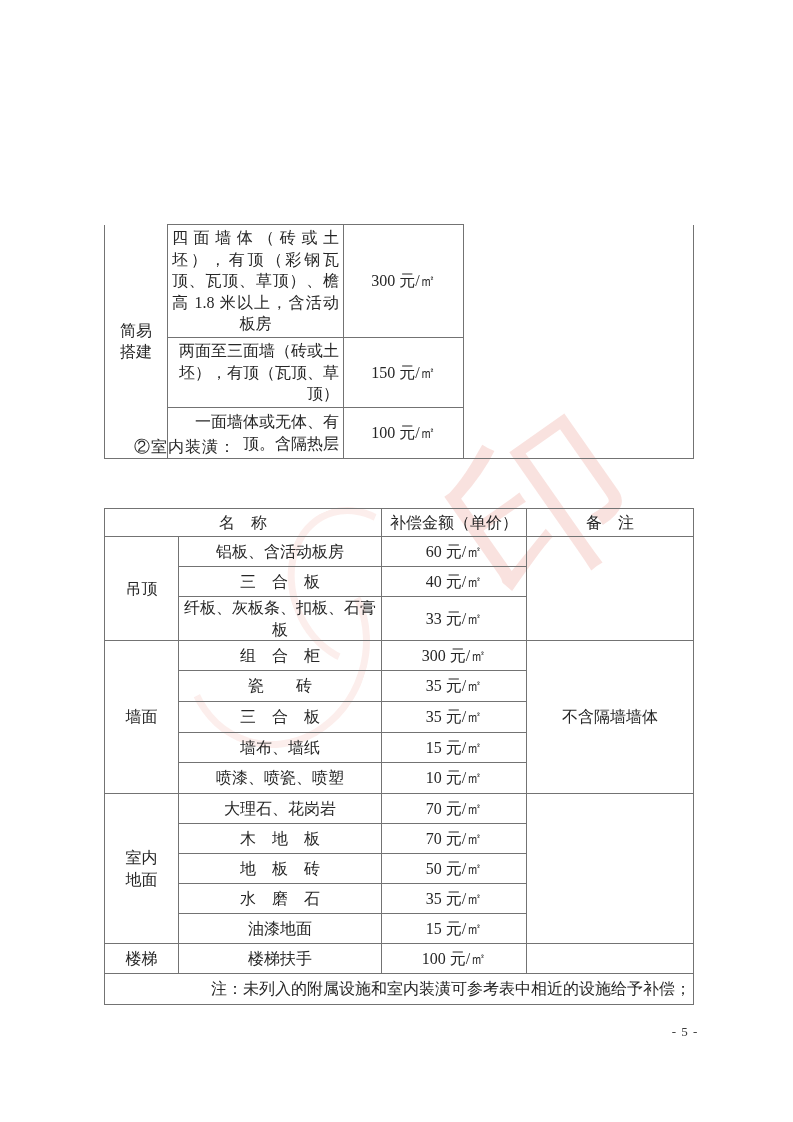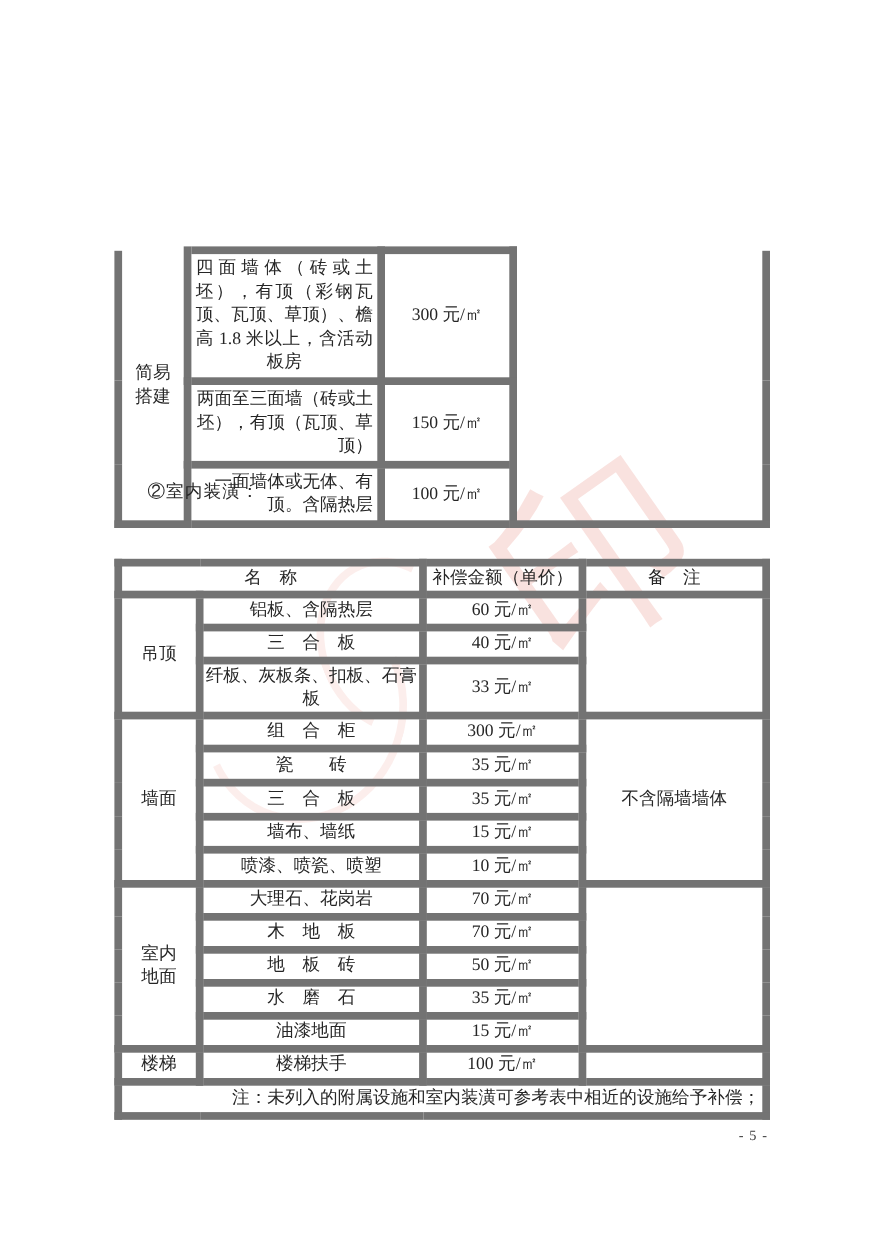--- a/index.html
+++ b/index.html
@@ -40,21 +40,21 @@
   .wm-stroke.s2 { left: 290px; top: 505px; width: 120px; height: 150px;
     border-bottom-color: transparent; border-right-color: transparent; transform: rotate(-22deg); }
 
   
   table {
     position: absolute;
     border-collapse: collapse;
     table-layout: fixed;
   }
   td, th {
-    border: 7px solid #737373;
+    border: 1px solid #737373;
     font-weight: normal;
     font-size: 16px;
     text-align: center;
     vertical-align: middle;
     padding: 0 2px;
     overflow: hidden;
     line-height: 1.35;
   }
   .no-top { border-top: none; }
   .pre { white-space: pre-line; }
@@ -138,21 +138,21 @@
     </colgroup>
     <tbody>
         <tr style="height:28px">
       <th colspan="2">名　称</th>
       <th>补偿金额（单价）</th>
       <th>备　注</th>
     </tr>
 
     <tr style="height:30px">
       <td rowspan="3">吊顶</td>
-      <td>铝板、含隔热层</td>
+      <td>铝板、含活动板房</td>
       <td>60 元/㎡</td>
       <td rowspan="3"></td>
     </tr>
     <tr style="height:30px">
       <td>三　合　板</td>
       <td>40 元/㎡</td>
     </tr>
     <tr style="height:30px">
       <td>纤板、灰板条、扣板、石膏板</td>
       <td>33 元/㎡</td>

